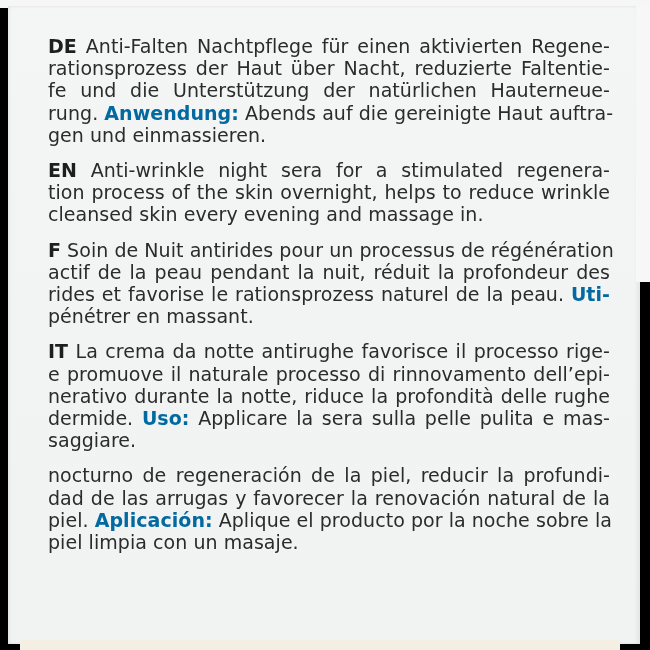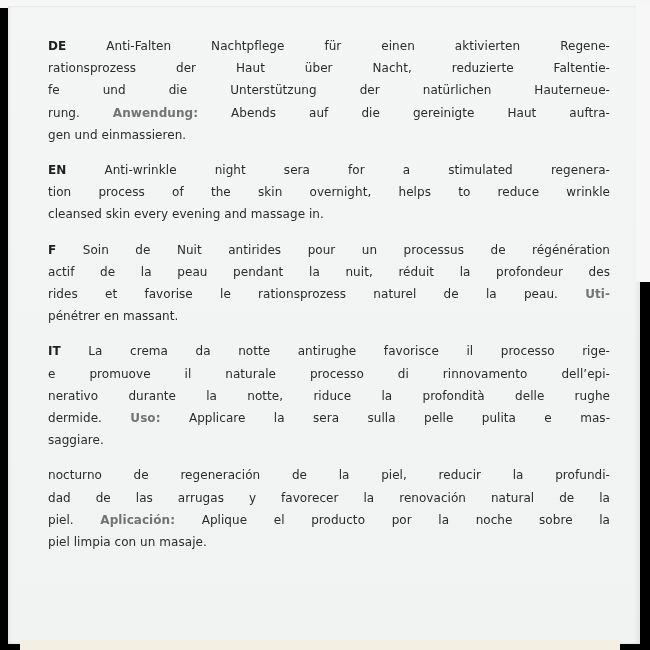--- a/index.html
+++ b/index.html
@@ -22,31 +22,31 @@
     position:absolute; left:20px; top:640px; width:600px; height:10px;
     background:#f3efe3;
   }
   .top-strip {
     position:absolute; left:0; top:0; width:650px; height:8px;
     background:#f6f6f6;
   }
   .text-block {
     position:absolute; left:48px; top:35px; width:562px;
     color:#2b2b2b;
-    font-size:12px;
+    font-size:19px;
     line-height:22.2px;
     letter-spacing:0.05px;
   }
   .para {
     margin:0 0 13px 0;
     text-align:justify;
     hyphens:manual;
   }
   .lang { font-weight:bold; color:#1e1e1e; }
-  .usage { font-weight:bold; color:#737373;margin-top:24px; }
+  .usage { font-weight:bold; color:#0369a1;margin-top:24px; }
   .line { display:block; white-space:nowrap; text-align-last:justify; }
   .line.last { text-align-last:left; }
 </style>
 </head>
 <body>
 
 <div class="top-strip"></div>
 <div class="panel"></div>
 <div class="right-strip"></div>
 <div class="bottom-strip"></div>

